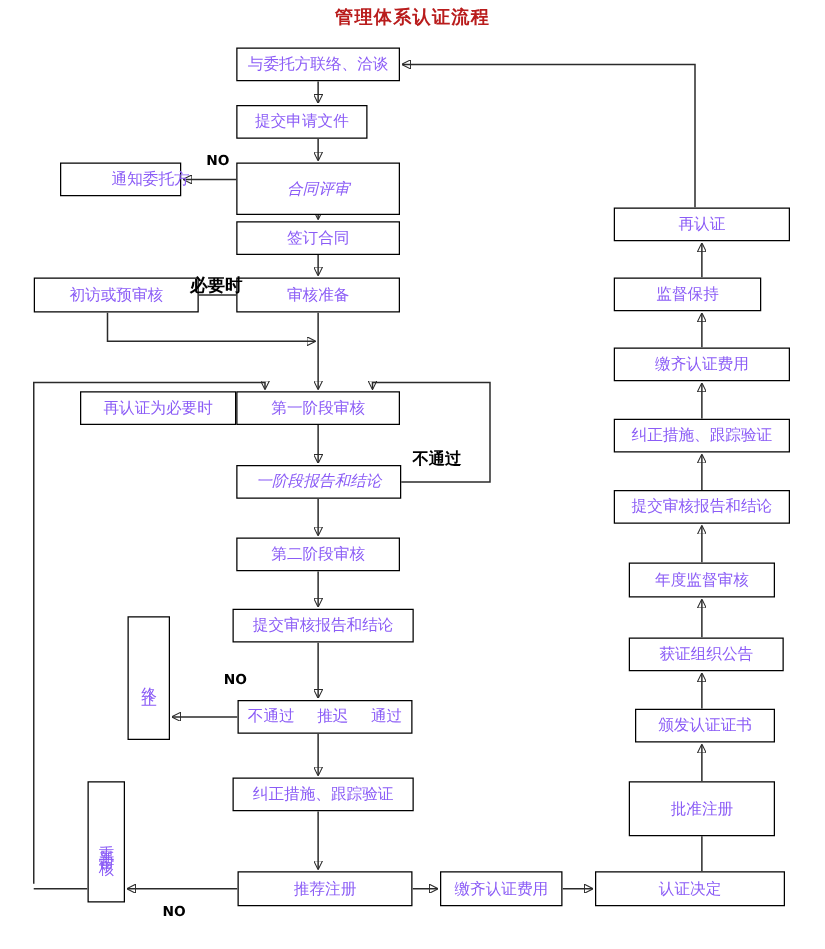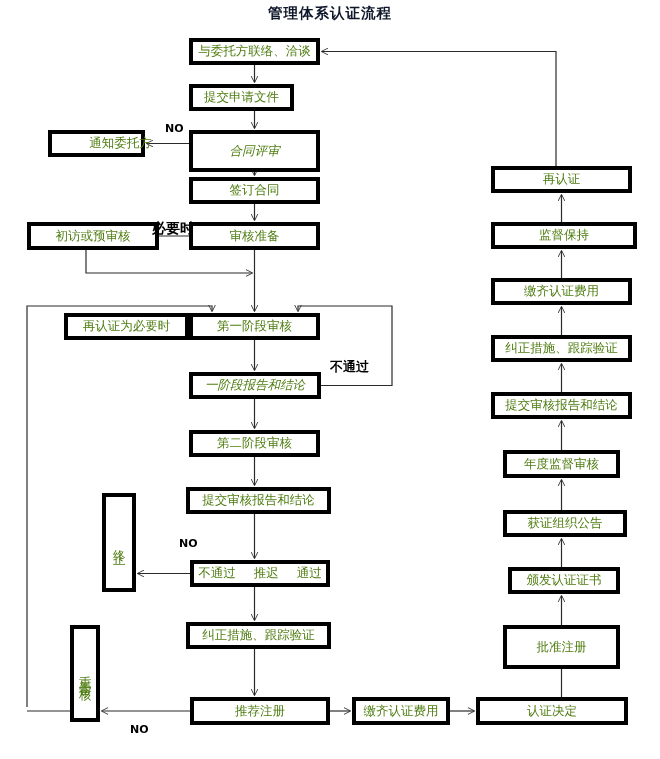--- a/index.html
+++ b/index.html
@@ -17,29 +17,29 @@
   }
   #title {
     position: absolute;
     left: 0;
     top: 4px;
     width: 660px;
     text-align: center;
     font-size: 14.5px;
     font-weight: bold;
     letter-spacing: 1px;
-    color: #0f172a;
+    color: #b91c1c;
     font-family: "DejaVu Serif", "Liberation Serif", serif;
   }
   .node {
     position: absolute;
     box-sizing: border-box;
-    border: 4px solid #000000;
+    border: 1px solid #000000;
     background: #ffffff;
-    color: #4d7c0f;
+    color: #8b5cf6;
     font-size: 12.5px;
     line-height: 1.15;
     display: flex;
     align-items: center;
     justify-content: center;
     text-align: center;
     font-family: "DejaVu Serif", "Liberation Serif", serif;
     white-space: nowrap;
     z-index: 4;
   }
@@ -243,21 +243,21 @@
       </div>
       <div class="node" style="left: 491px; top: 392px; width: 141px; height: 27px;">
         <span>提交审核报告和结论</span>
       </div>
       <div class="node" style="left: 491px; top: 335px; width: 141px; height: 27px;">
         <span>纠正措施、跟踪验证</span>
       </div>
       <div class="node" style="left: 491px; top: 278px; width: 141px; height: 27px;">
         <span>缴齐认证费用</span>
       </div>
-      <div class="node" style="left: 491px; top: 222px; width: 146px; height: 27px;">
+      <div class="node" style="left: 491px; top: 222px; width: 118px; height: 27px;">
         <span>监督保持</span>
       </div>
       <div class="node" style="left: 491px; top: 166px; width: 141px; height: 27px;">
         <span>再认证</span>
       </div>
     </div>
   <div id="labels">
       <div class="label" style="left: 165px; top: 122px;">NO</div>
       <div class="label cn" style="left: 152px; top: 220px;">必要时</div>
       <div class="label cnbig" style="left: 330px; top: 358px;">不通过</div>

